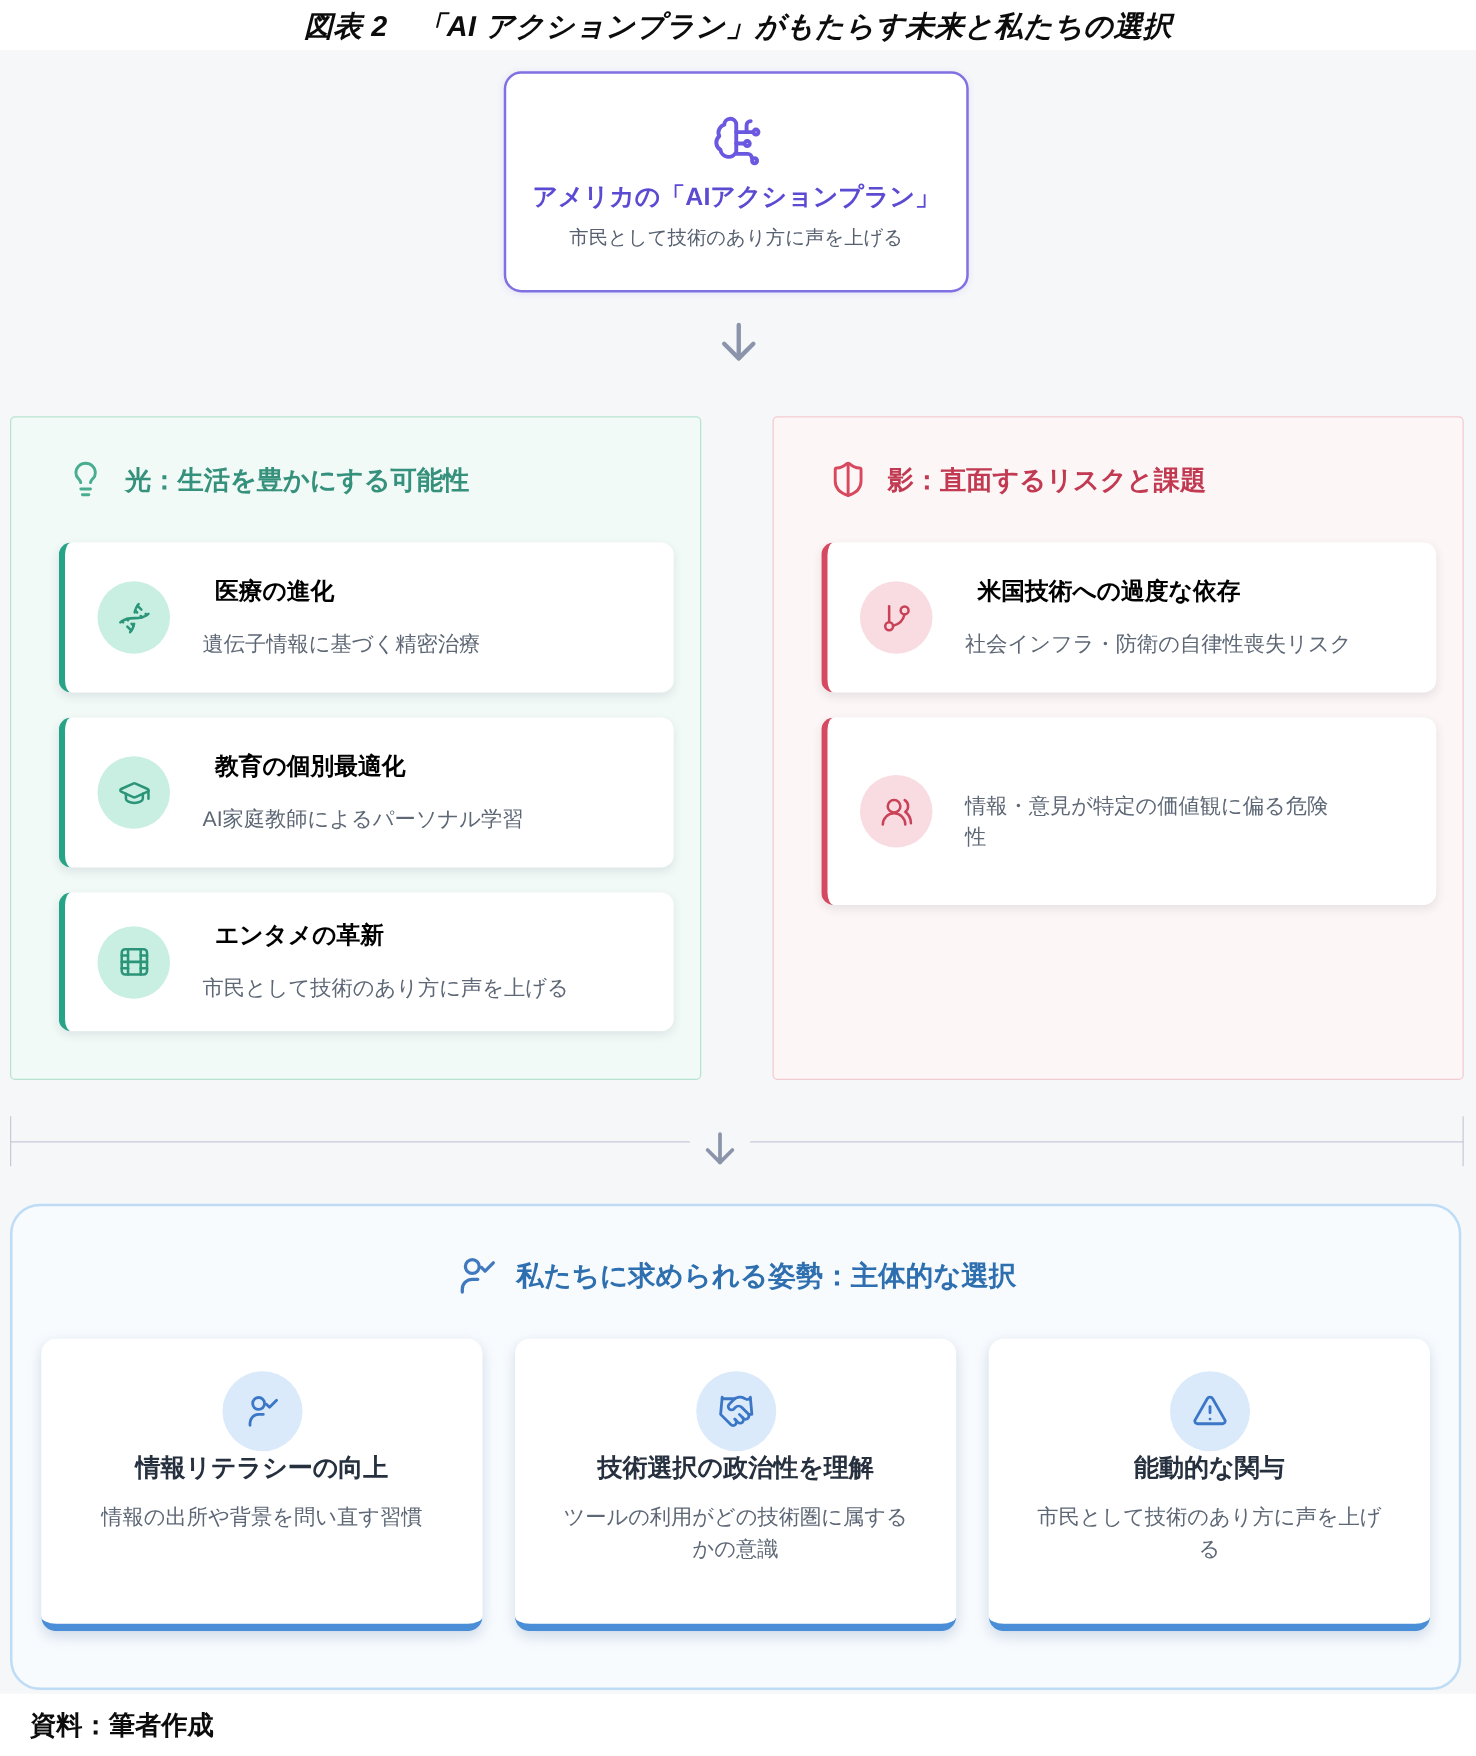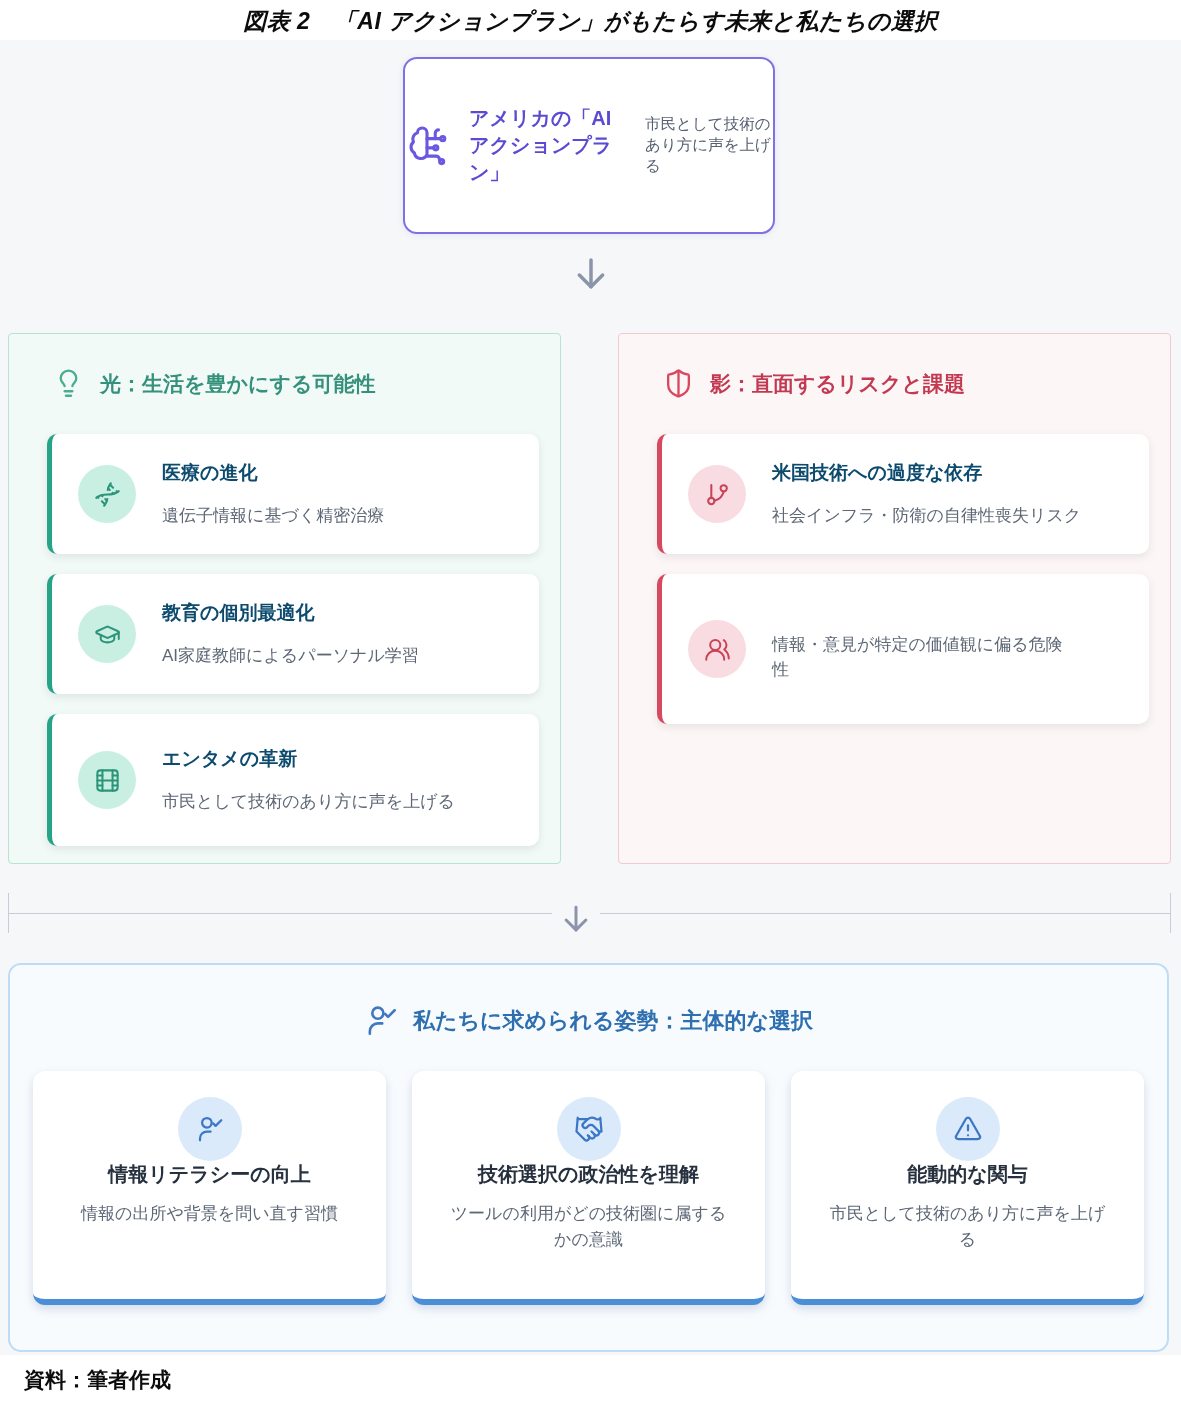--- a/index.html
+++ b/index.html
@@ -5,21 +5,21 @@
   html,body{margin:0;padding:0;background:#ffffff;}
   .canvas{position:relative;width:1181px;height:1405px;background:#ffffff;
           font-family:"Liberation Sans","DejaVu Sans",sans-serif;color:#1a222e;overflow:hidden;}
   .fig-title{position:absolute;top:6px;left:0;width:100%;text-align:center;
              font-size:23px;font-weight:700;color:#0c0c0c;letter-spacing:.5px;font-style:italic;}
   .diagram{position:absolute;top:40px;left:0;width:1181px;height:1315px;background:#f6f7f9;}
 
   
   .top-card{position:absolute;left:403px;top:17px;width:372px;height:177px;background:#fff;
             border:2px solid #8071e3;border-radius:14px;box-sizing:border-box;
-            display:flex;flex-direction:row;align-items:center;justify-content:center;gap:20px;
+            display:flex;flex-direction:column;align-items:center;justify-content:center;gap:9px;
             box-shadow:0 1px 6px rgba(110,90,220,.12);}
   .brain{color:#6a58e0;height:44px;display:flex;align-items:center;}
   .brain svg{width:44px;height:44px;}
   .top-title{font-size:20px;font-weight:700;color:#5b4ad2;}
   .top-sub{font-size:15.5px;color:#566070;}
 
   .arrow-top{position:absolute;top:210px;left:0;width:100%;display:flex;justify-content:center;color:#8b94aa;}
   .arrow-top svg{width:40px;height:50px;}
 
   
@@ -33,43 +33,43 @@
   .ph-icon{display:flex;align-items:center;}
   .ph-icon svg{width:31px;height:31px;}
   .panel-light .ph-icon{color:#49ad90;}
   .panel-shadow .ph-icon{color:#d8485e;}
 
   .card{position:absolute;left:38px;width:492px;background:#fff;border-radius:10px;
         box-shadow:0 3px 8px rgba(30,50,70,.10);display:flex;align-items:center;
         padding-left:26px;gap:26px;box-sizing:border-box;}
   .panel-light .card{border-left:5px solid #27a387;}
   .panel-shadow .card{border-left:5px solid #d64a61;}
-  .c0{top:100px;height:120px}.c1{top:240px;height:120px}.c2{top:380px;height:132px}
+  .c0{top:100px;height:120px}.c1{top:240px;height:120px}.c2{top:380px;height:111px}
   .panel-shadow .c1{height:150px}
   .icon-circle{width:58px;height:58px;border-radius:50%;display:flex;align-items:center;
                justify-content:center;flex:0 0 58px;}
   .icon-circle svg{width:27px;height:27px;}
   .panel-light .icon-circle{background:#c9efe2;color:#2c9579;}
   .panel-shadow .icon-circle{background:#f8dce1;color:#ca4257;}
-  .card-title{font-size:19px;font-weight:700;color:#0c4a6e;}
+  .card-title{font-size:19px;font-weight:700;color:#000000;margin-left:10px;}
   .card-desc{font-size:17px;color:#5d6775;margin-top:18px;line-height:1.45;}
   .card.tall .card-desc{max-width:302px;}
 
   
   .connector{position:absolute;top:853px;left:0;width:100%;height:52px;}
   .conn-line{position:absolute;top:20px;left:8px;width:1163px;height:1px;background:#c7ccd8;}
   .conn-tick{position:absolute;top:0;width:1px;height:40px;background:#c7ccd8;}
   .conn-tick.left{left:8px}.conn-tick.right{left:1170px}
   .conn-arrow{position:absolute;left:552px;top:2px;width:48px;height:50px;background:#f6f7f9;
               display:flex;align-items:center;justify-content:center;color:#8b94aa;}
   .conn-arrow svg{width:34px;height:44px;}
 
   
   .panel-stance{position:absolute;top:923px;left:8px;width:1161px;height:389px;background:#f8fbfe;
-                border:2px solid #bedcf6;border-radius:13px;box-sizing:border-box;}
+                border:2px solid #bedcf6;border-radius:24px;box-sizing:border-box;}
   .stance-header{position:absolute;top:38px;left:0;width:100%;display:flex;justify-content:center;
                  align-items:center;gap:14px;font-size:22px;font-weight:700;color:#2e6fb0;}
   .stance-header .ph-icon svg{width:35px;height:35px;}
   .stance-header .ph-icon{color:#4079be;}
   .stance-cards{position:absolute;top:106px;left:0;width:100%;display:flex;justify-content:center;gap:26px;}
   .scard{width:353px;height:234px;background:#fff;border-radius:12px;border-bottom:6px solid #4a8ed8;
          box-shadow:0 4px 10px rgba(110,140,180,.28);box-sizing:border-box;text-align:center;padding-top:26px;}
   .scard .icon-circle{margin:0 auto;width:64px;height:64px;background:#daeafb;color:#3b77c6;}
   .scard .icon-circle svg{width:30px;height:30px;}
   .scard-title{font-size:20px;font-weight:700;color:#26303e;}

